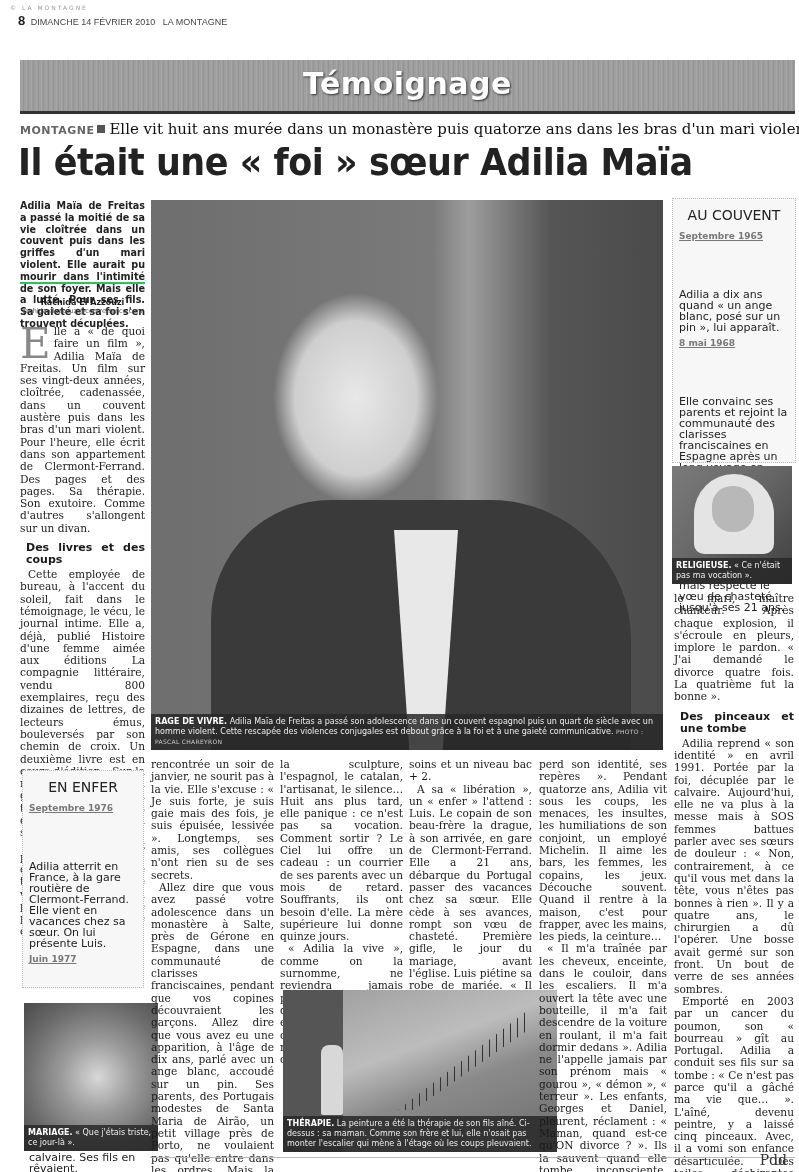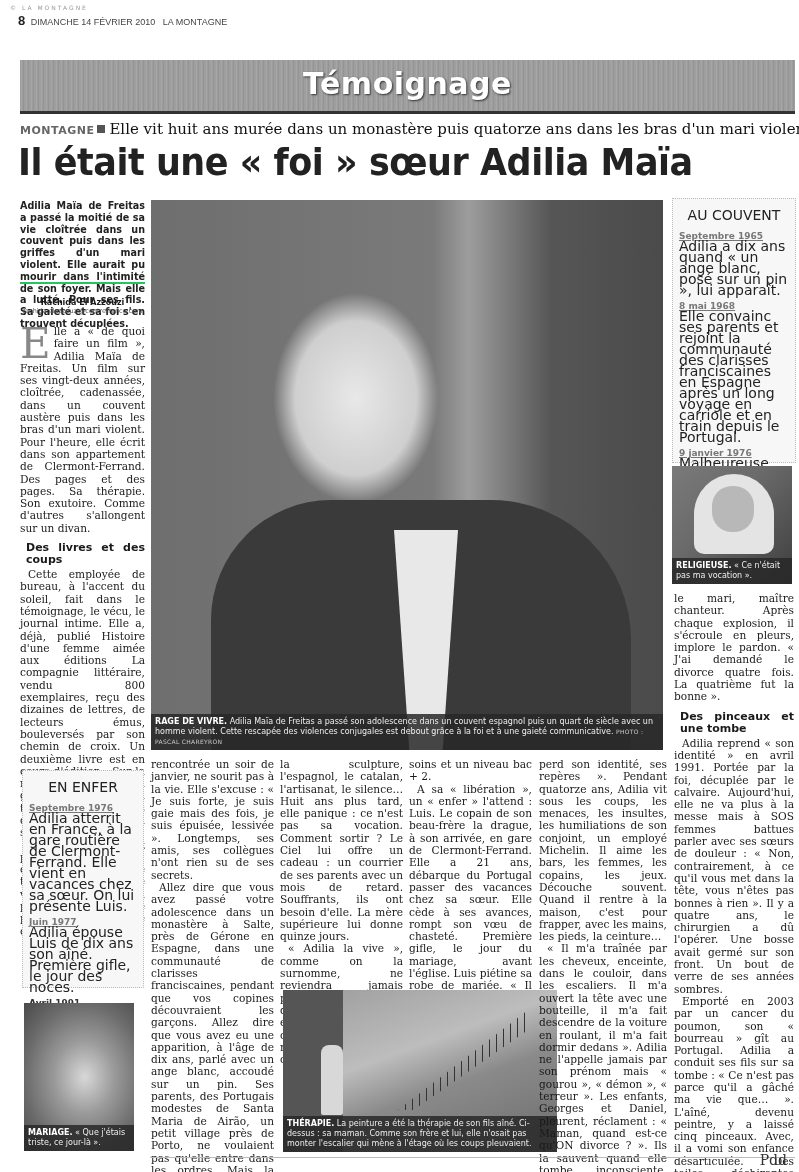--- a/index.html
+++ b/index.html
@@ -36,21 +36,21 @@
   .byline .email { font-family: "DejaVu Sans", sans-serif; font-size: 6.5px; color: #555; display: block; }
 
   .dropcap { float: left; font-size: 42px; line-height: 34px; color: #888; margin: 2px 3px 0 0; font-family: "DejaVu Serif", serif; }
 
   .subhead { font-family: "DejaVu Sans", sans-serif; font-weight: bold; font-size: 11px; line-height: 12px; margin: 8px 0 2px 6px; text-indent: 0; }
 
   .box { position: absolute; background: #f7f7f7; border: 1px dotted #bbb; padding: 4px 6px; font-family: "DejaVu Sans", sans-serif; }
   .box .box-title { font-family: "DejaVu Sans", sans-serif; font-size: 14px; text-align: center; color: #222; margin: 4px 0 8px; }
   .box .entry-date { font-weight: bold; font-size: 9px; color: #777; margin-top: 5px; text-decoration: underline; }
   .box .entry-date.dark { color: #333; }
-  .box .entry-text { font-size: 14px; line-height: 11px; color: #222; }
+  .box .entry-text { font-size: 11px; line-height: 11px; color: #222; margin-top: 48px; }
 
   .photo { position: absolute; overflow: hidden; background: #555; }
   .photo .cap { position: absolute; left: 0; right: 0; bottom: 0; background: rgba(40,40,40,0.85); color: #eee;
     font-family: "DejaVu Sans", sans-serif; font-size: 8px; line-height: 10px; padding: 3px 4px; }
   .photo .cap b { color: #fff; }
   .photo .credit { font-size: 6px; color: #ccc; letter-spacing: 0.3px; }
 
   .rule-h { position: absolute; height: 1px; background: #bbb; }
   .pdd { position: absolute; right: 12px; bottom: 4px; font-size: 14px; color: #333; }
 </style>
@@ -92,21 +92,21 @@
 <div class="box" style="left:22px; top:770px; width:122px; height:218px;">
   <div class="box-title">EN ENFER</div>
   <div class="entry-date">Septembre 1976</div>
   <div class="entry-text">Adilia atterrit en France, à la gare routière de Clermont-Ferrand. Elle vient en vacances chez sa sœur. On lui présente Luis.</div>
   <div class="entry-date">Juin 1977</div>
   <div class="entry-text">Adilia épouse Luis de dix ans son aîné. Première gifle, le jour des noces.</div>
   <div class="entry-date dark">Avril 1991</div>
   <div class="entry-text">Adilia divorce au bout de 14 ans de calvaire. Ses fils en rêvaient.</div>
 </div>
 
-<div class="photo" style="left:24px; top:1003px; width:110px; height:148px; background: radial-gradient(ellipse at 55% 50%, #d8d8d8 0%, #9a9a9a 35%, #6a6a6a 70%, #4a4a4a 100%);">
+<div class="photo" style="left:24px; top:1003px; width:134px; height:148px; background: radial-gradient(ellipse at 55% 50%, #d8d8d8 0%, #9a9a9a 35%, #6a6a6a 70%, #4a4a4a 100%);">
   <div class="cap"><b>MARIAGE.</b> <span>« Que j'étais triste, ce jour-là ».</span></div>
 </div>
 
 <div class="photo" style="left:151px; top:200px; width:512px; height:550px;
   background:
     radial-gradient(ellipse 110px 140px at 40% 36%, #e8e8e8 0%, #cfcfcf 55%, rgba(0,0,0,0) 75%),
     linear-gradient(90deg, #6e6e6e 0%, #7a7a7a 55%, #9d9d9d 62%, #565656 78%, #4a4a4a 100%);">
   <div style="position:absolute; left:60px; top:300px; width:420px; height:260px; background:#3a3a3a; border-radius:120px 140px 0 0;"></div>
   <div style="position:absolute; left:235px; top:330px; width:80px; height:230px; background:#e8e8e8; clip-path: polygon(10% 0, 90% 0, 70% 100%, 30% 100%);"></div>
   <div class="cap"><b>RAGE DE VIVRE.</b> <span>Adilia Maïa de Freitas a passé son adolescence dans un couvent espagnol puis un quart de siècle avec un homme violent. Cette rescapée des violences conjugales est debout grâce à la foi et à une gaieté communicative.</span> <span class="credit">PHOTO : PASCAL CHAREYRON</span></div>

